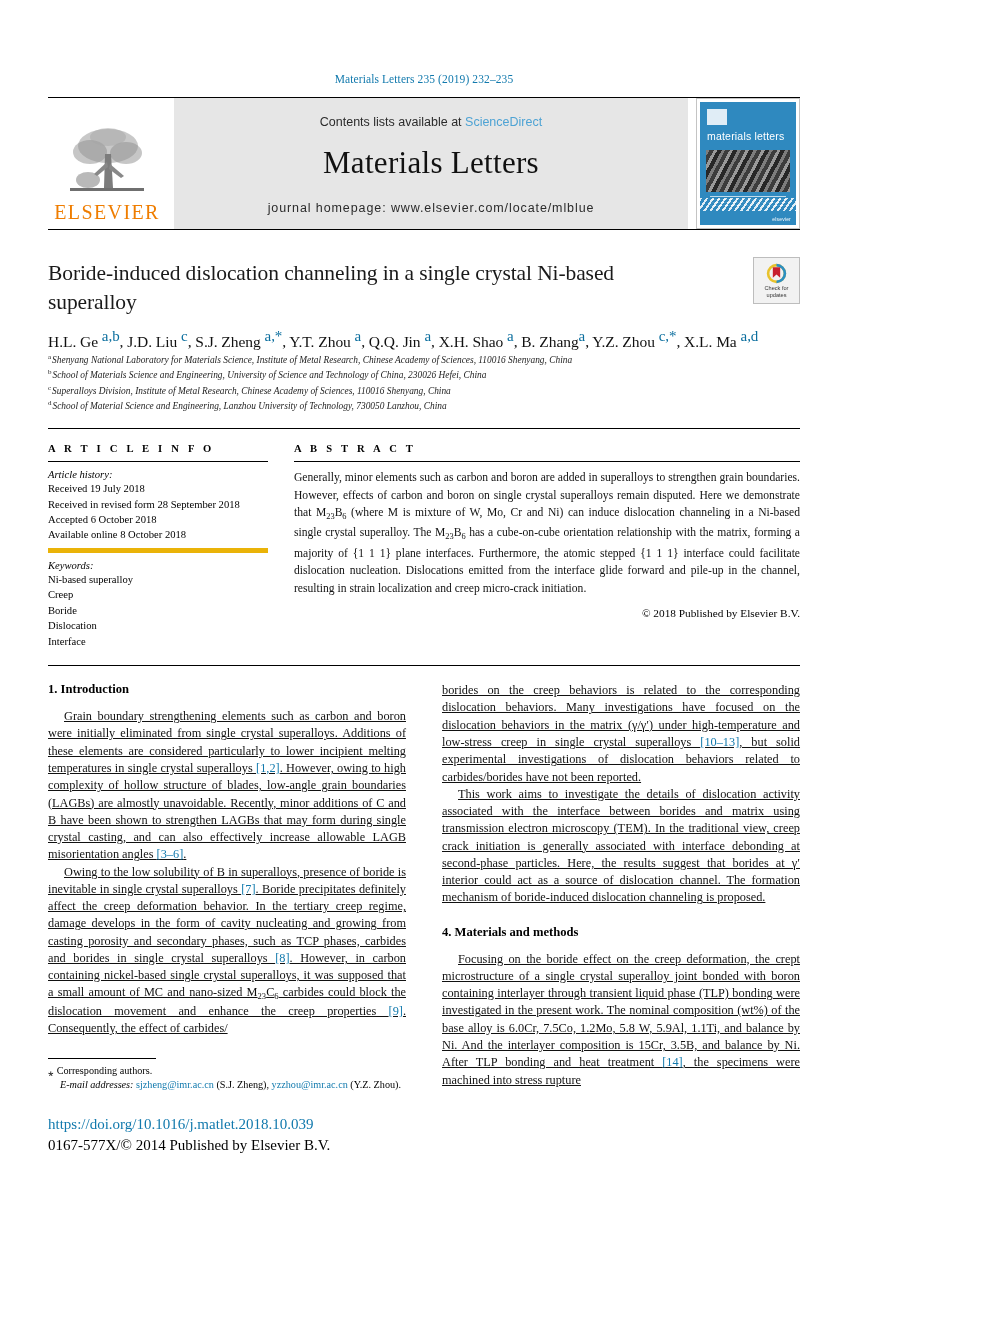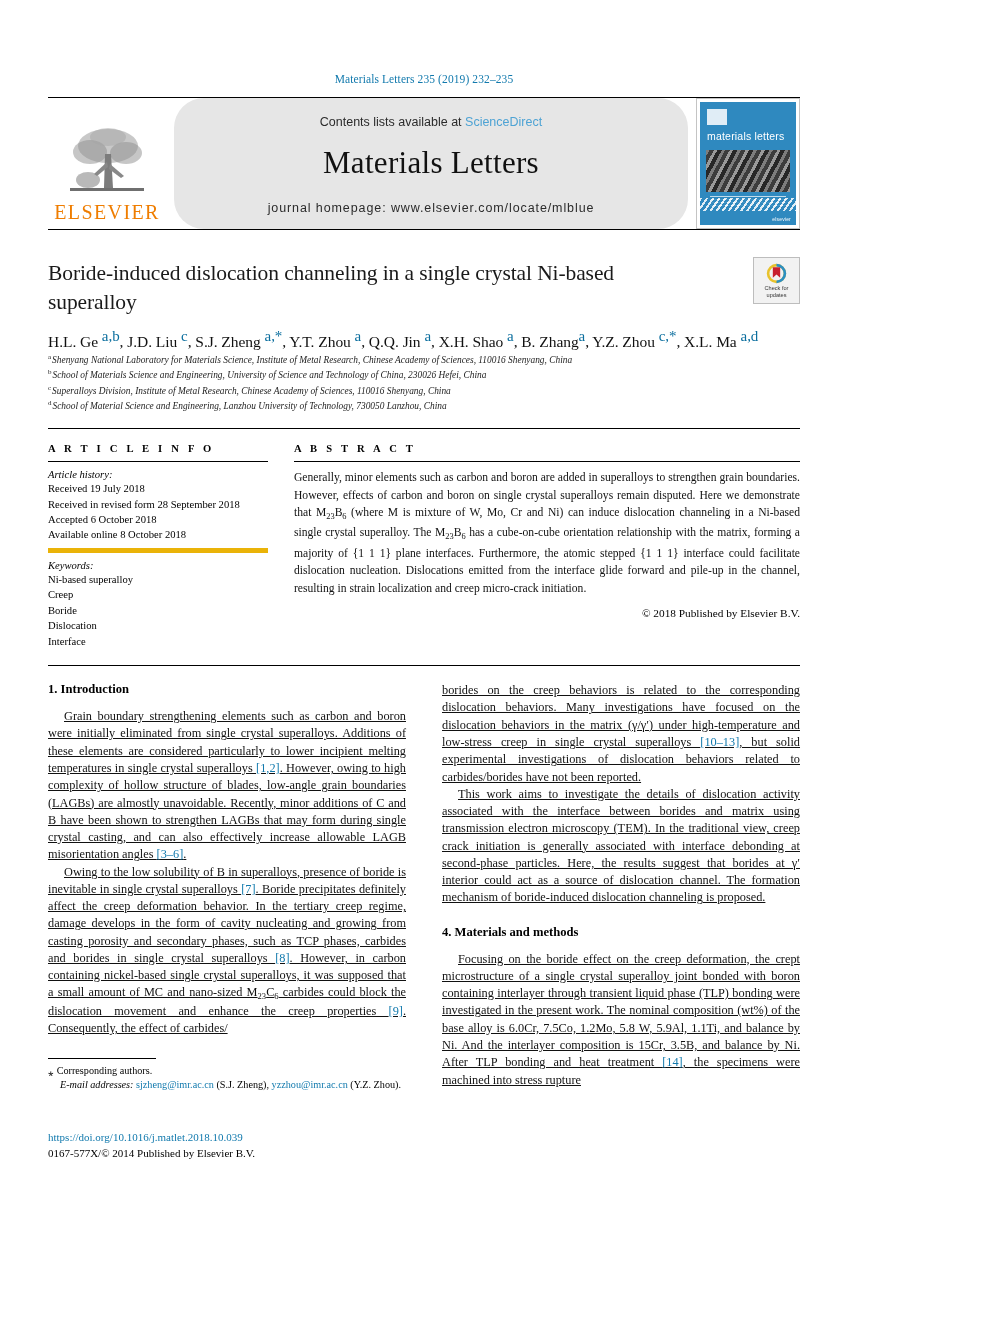--- a/index.html
+++ b/index.html
@@ -67,21 +67,20 @@
     flex: 1 1 auto;
     background: #e6e6e6;
     margin-left: 8px;
     margin-right: 8px;
     display: flex;
     flex-direction: column;
     align-items: center;
     justify-content: center;
     padding: 8px 0 6px;
     box-sizing: border-box;
-    border-radius: 30px;
   }
   .contents-line {
     font-family: "Liberation Sans", sans-serif;
     font-size: 12.5px;
     color: #2b2b2b;
   }
   .contents-line .sd {
     color: #4ea3d4;
   }
   .journal-title {
@@ -322,22 +321,22 @@
   .footnote .fn-rule {
     border-top: 1px solid #000;
     width: 108px;
     margin-bottom: 5px;
   }
   .fn-star { margin-right: 3px; }
   .fn-email-label { font-style: italic; }
   .link { color: #1179ad; margin-top: 12px; }
 
   .doi-block {
-    margin-top: 38px;
-    font-size: 11px;
+    margin-top: 22px;
+    font-size: 15px;
     line-height: 1.38;
   }
   .doi-link { color: #1179ad; }
 </style>
 </head>
 <body>
 
 <div class="page">
 
   <div class="running-head">Materials Letters 235 (2019) 232–235</div>

